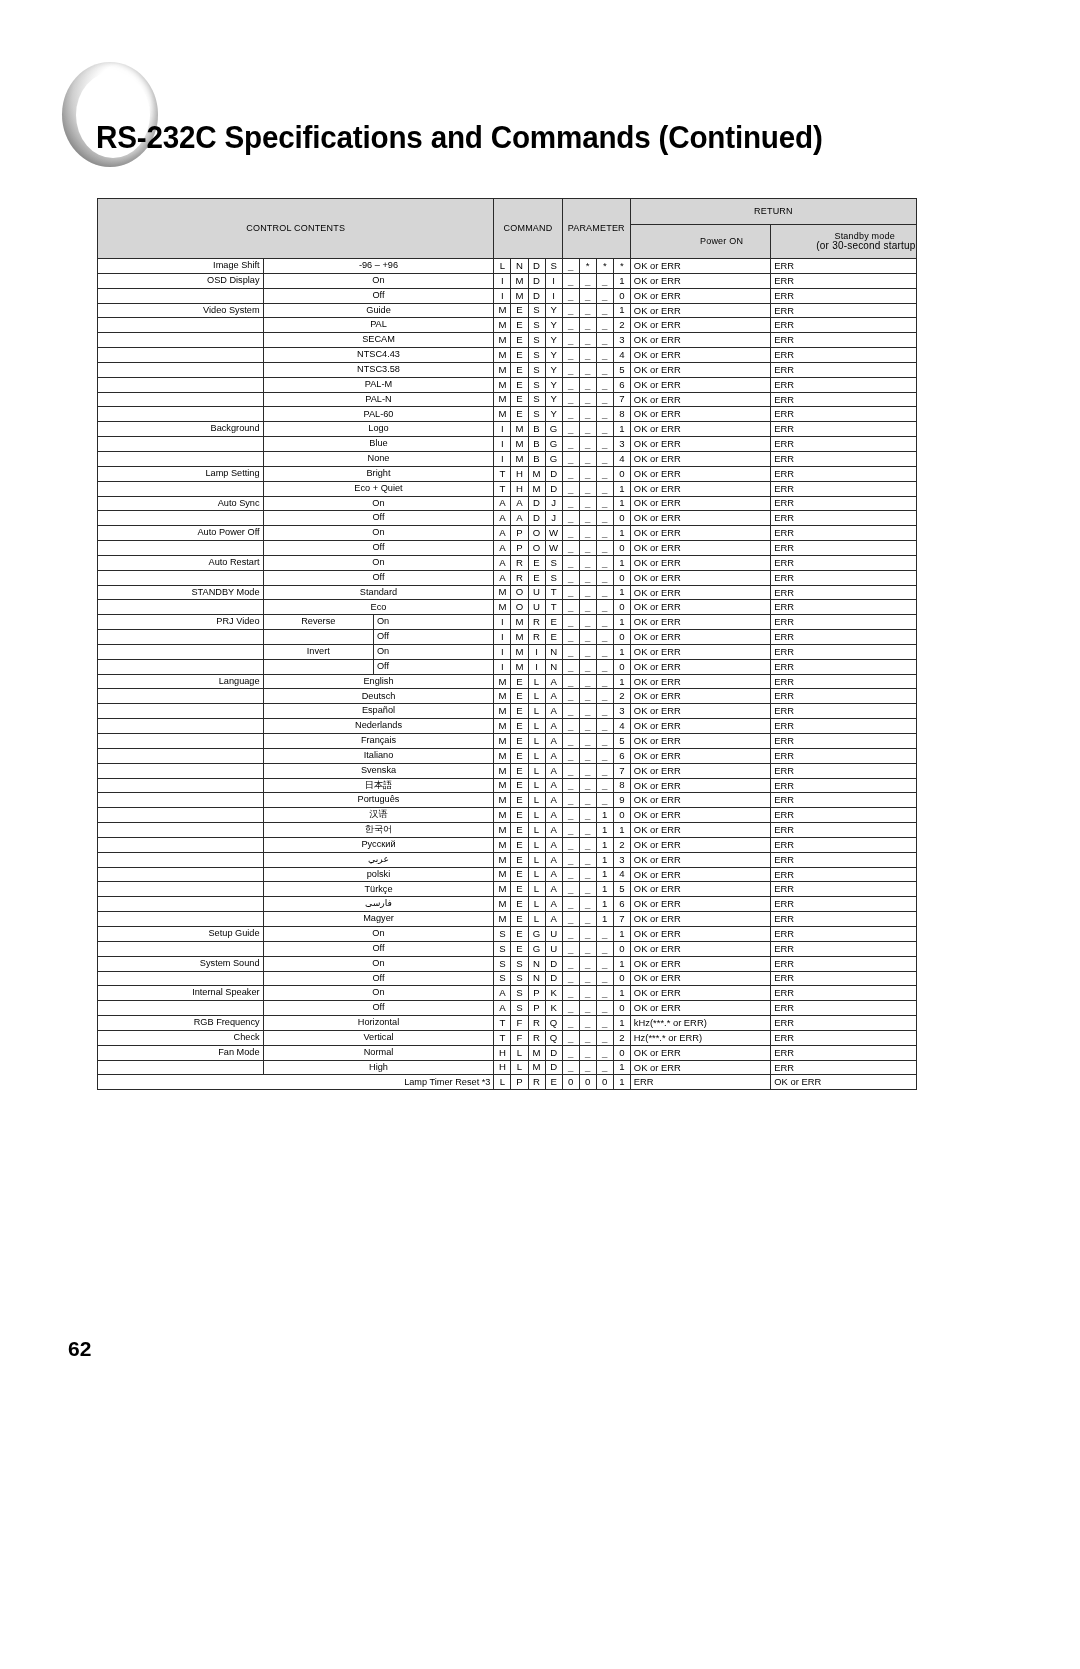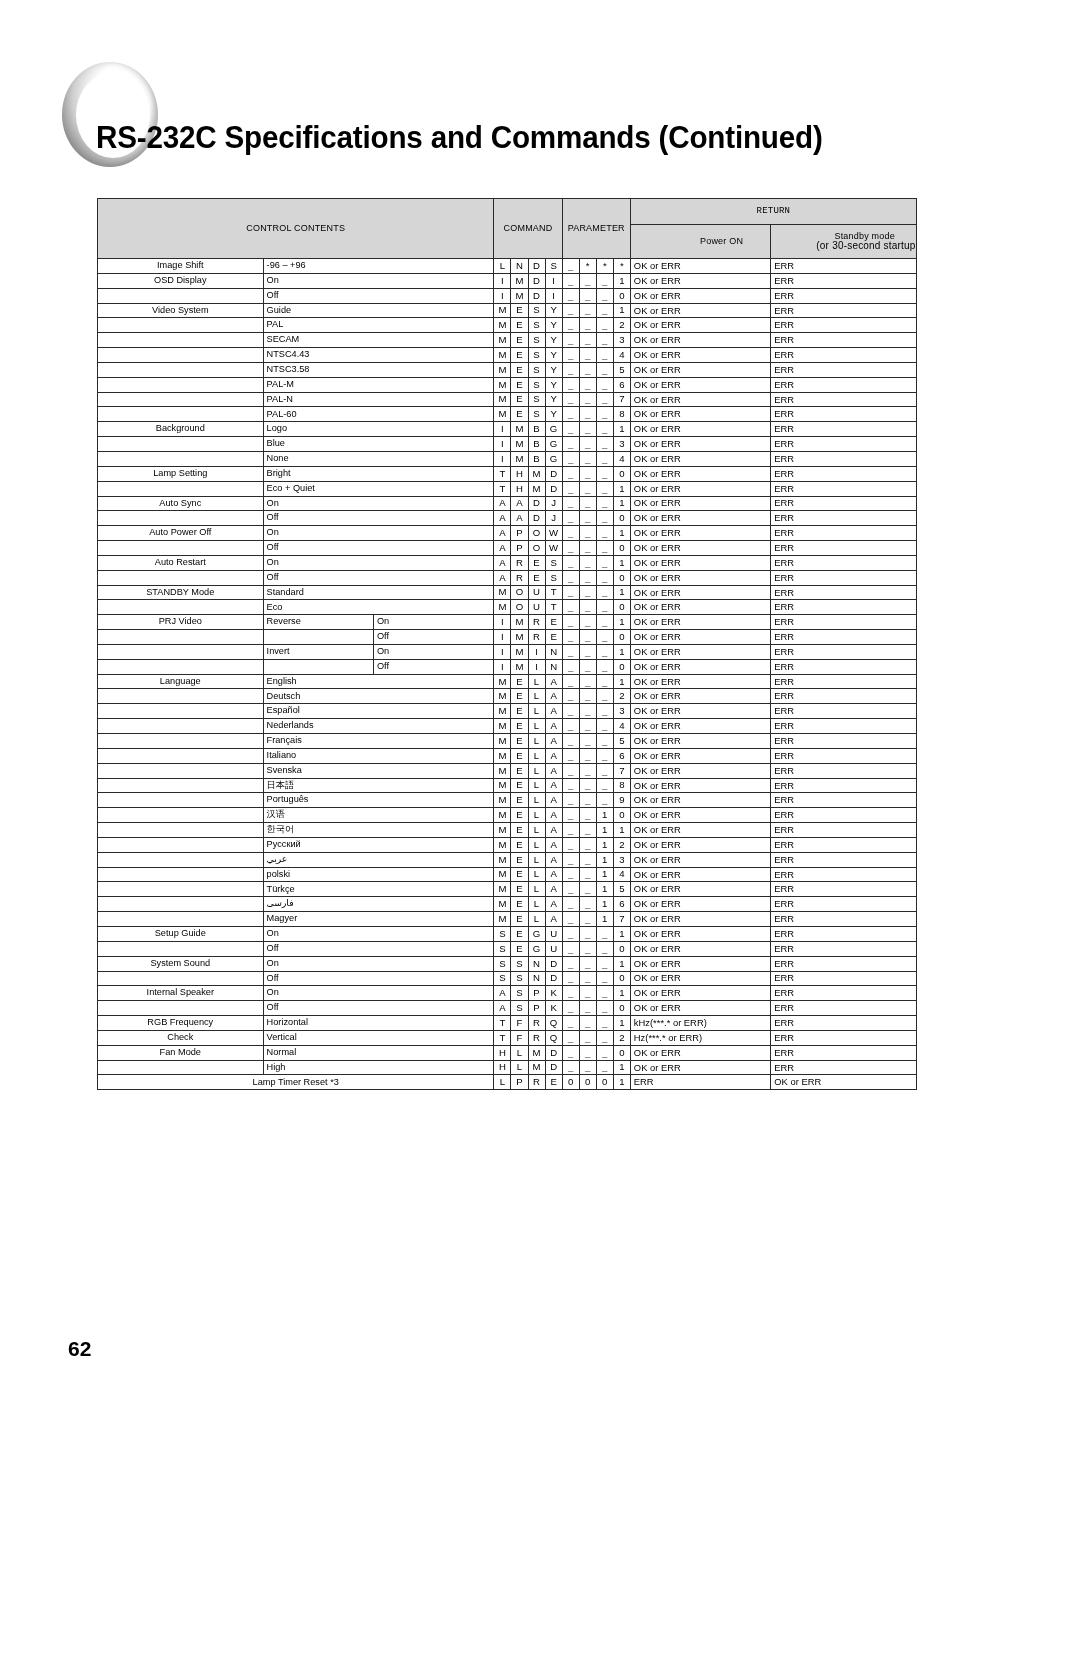--- a/index.html
+++ b/index.html
@@ -76,27 +76,27 @@
     height: 14.85px;
   }
   table.spec thead th {
     background: #d6d6d6;
     text-align: center;
     font-size: 9px;
     letter-spacing: 0.2px;
   }
   thead th.th-cc { height: 51px; }
   thead th.th-cmd, thead th.th-prm { height: 51px; }
-  thead th.th-return { height: 26px; font-family: Liberation Mono, monospace; }
+  thead th.th-return { height: 26px; }
   thead th.th-pon, thead th.th-sby { height: 34px; padding-left: 45px; }
   .sby-l1 { display: block; }
   .sby-l2 { display: block; font-size: 10px; }
 
-  td.c-cat { text-align: center; padding-left: 5px; }
-  td.c-item { text-align: left; padding-left: 5px; }
+  td.c-cat { text-align: right; padding-left: 5px; }
+  td.c-item { text-align: center; padding-left: 5px; }
   td.c-sub { text-align: left; padding-left: 5px; }
   td.c-cmd { text-align: center; font-size: 9.6px; }
   td.c-prm { text-align: center; font-size: 9.6px; }
   td.c-prm.dash { color: #4a4a4a; }
   td.c-ret { text-align: left; padding-left: 5px; font-size: 9.4px; }
 
   .row-sep-top > td { border-top: 1.6px solid #111; }
 
   
   col.w-cat  { width: 165px; }

